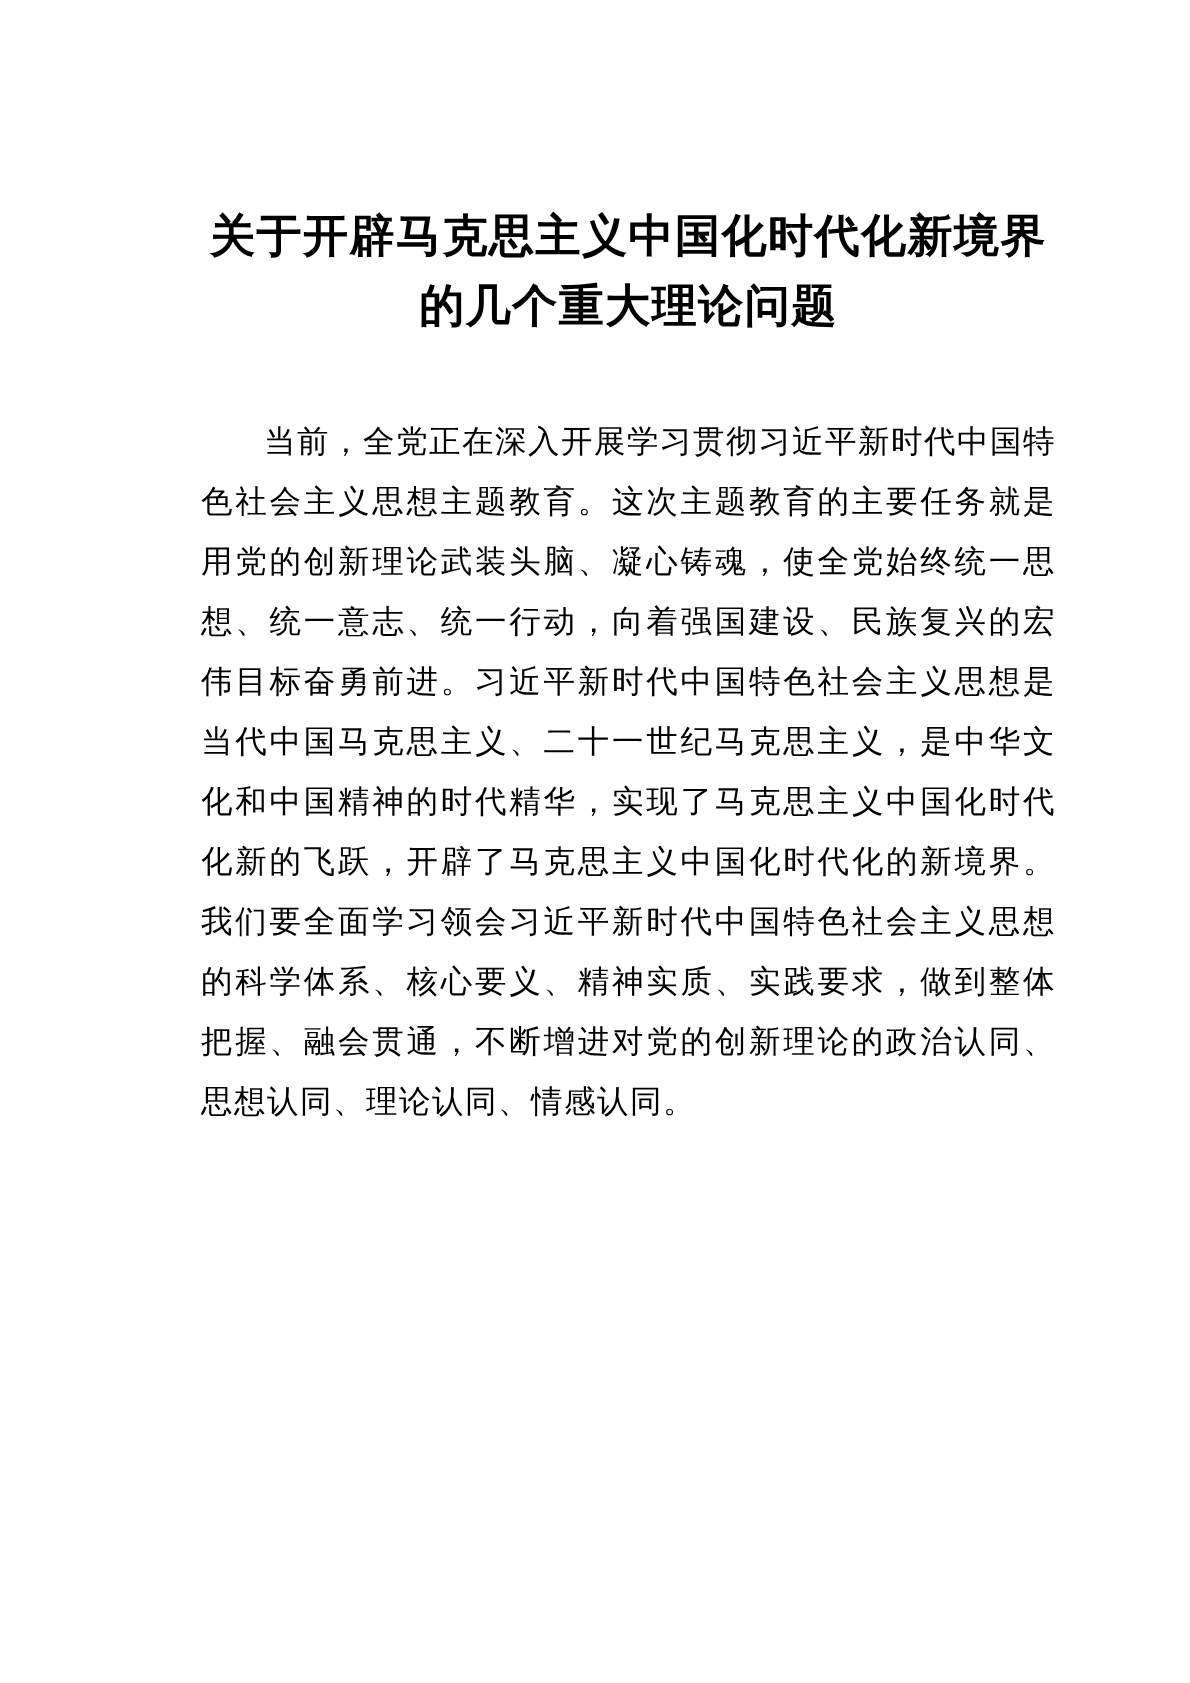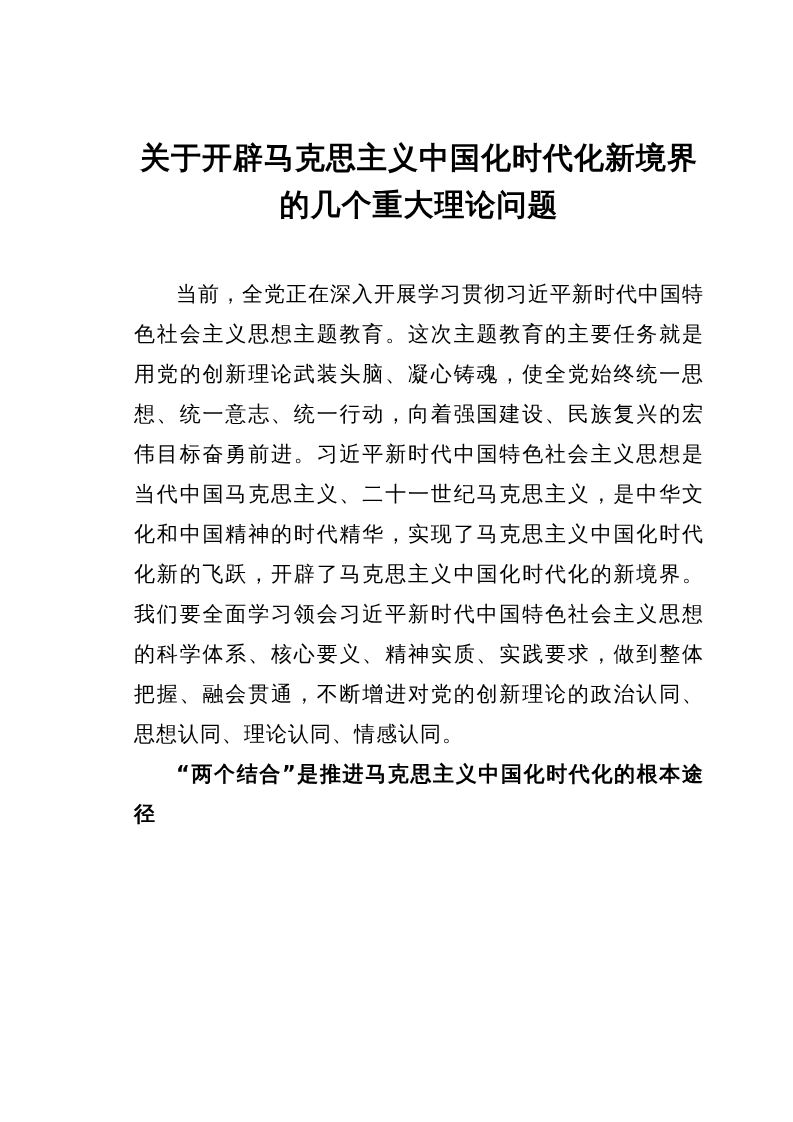--- a/index.html
+++ b/index.html
@@ -56,17 +56,16 @@
 </head>
 <body>
 
 <div class="page">
   <div class="doc-content">
 
     <h1 class="doc-title">关于开辟马克思主义中国化时代化新境界的几个重大理论问题</h1>
 
     <p class="body-para">当前，全党正在深入开展学习贯彻习近平新时代中国特色社会主义思想主题教育。这次主题教育的主要任务就是用党的创新理论武装头脑、凝心铸魂，使全党始终统一思想、统一意志、统一行动，向着强国建设、民族复兴的宏伟目标奋勇前进。习近平新时代中国特色社会主义思想是当代中国马克思主义、二十一世纪马克思主义，是中华文化和中国精神的时代精华，实现了马克思主义中国化时代化新的飞跃，开辟了马克思主义中国化时代化的新境界。我们要全面学习领会习近平新时代中国特色社会主义思想的科学体系、核心要义、精神实质、实践要求，做到整体把握、融会贯通，不断增进对党的创新理论的政治认同、思想认同、理论认同、情感认同。</p>
 
-    <p class="section-heading">“两个结合”是推进马克思主义中国化时代化的根本途径</p>
 
 
   </div>
 </div>
 
 </body></html>

